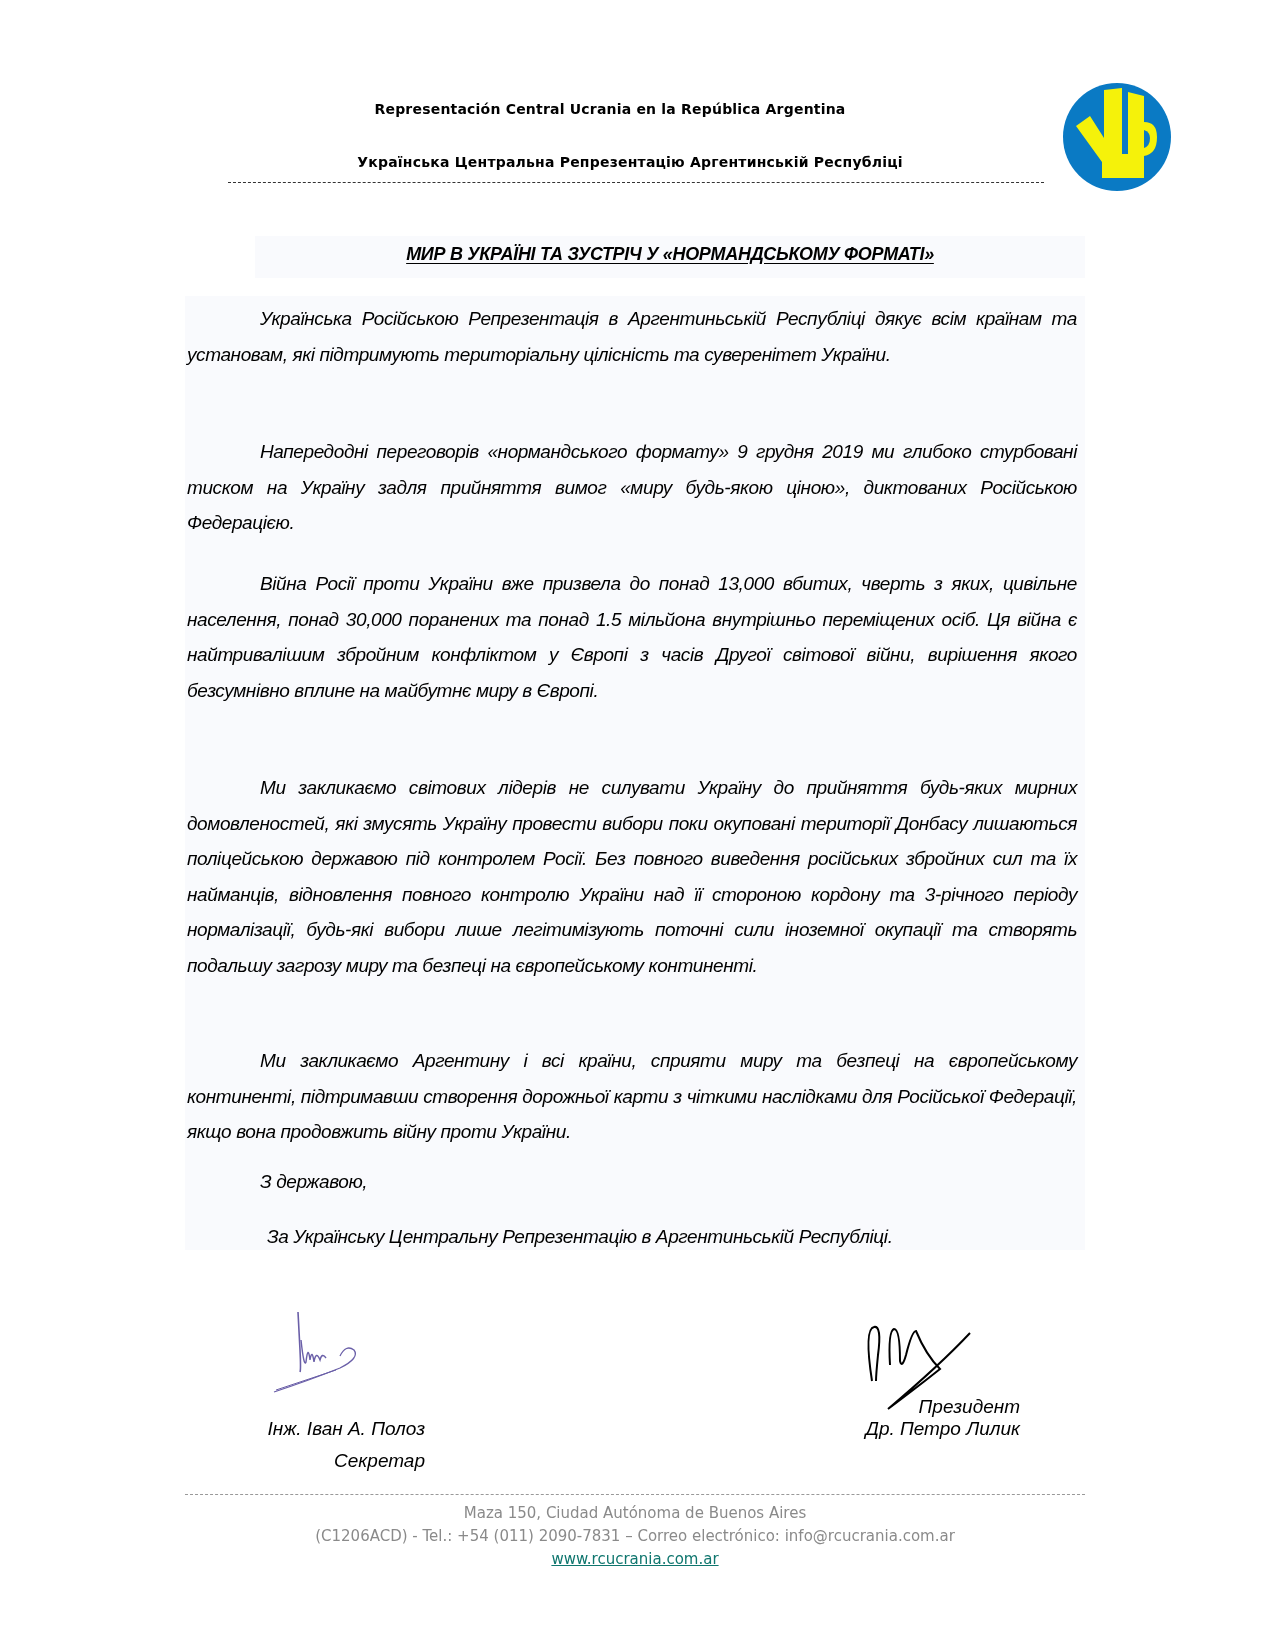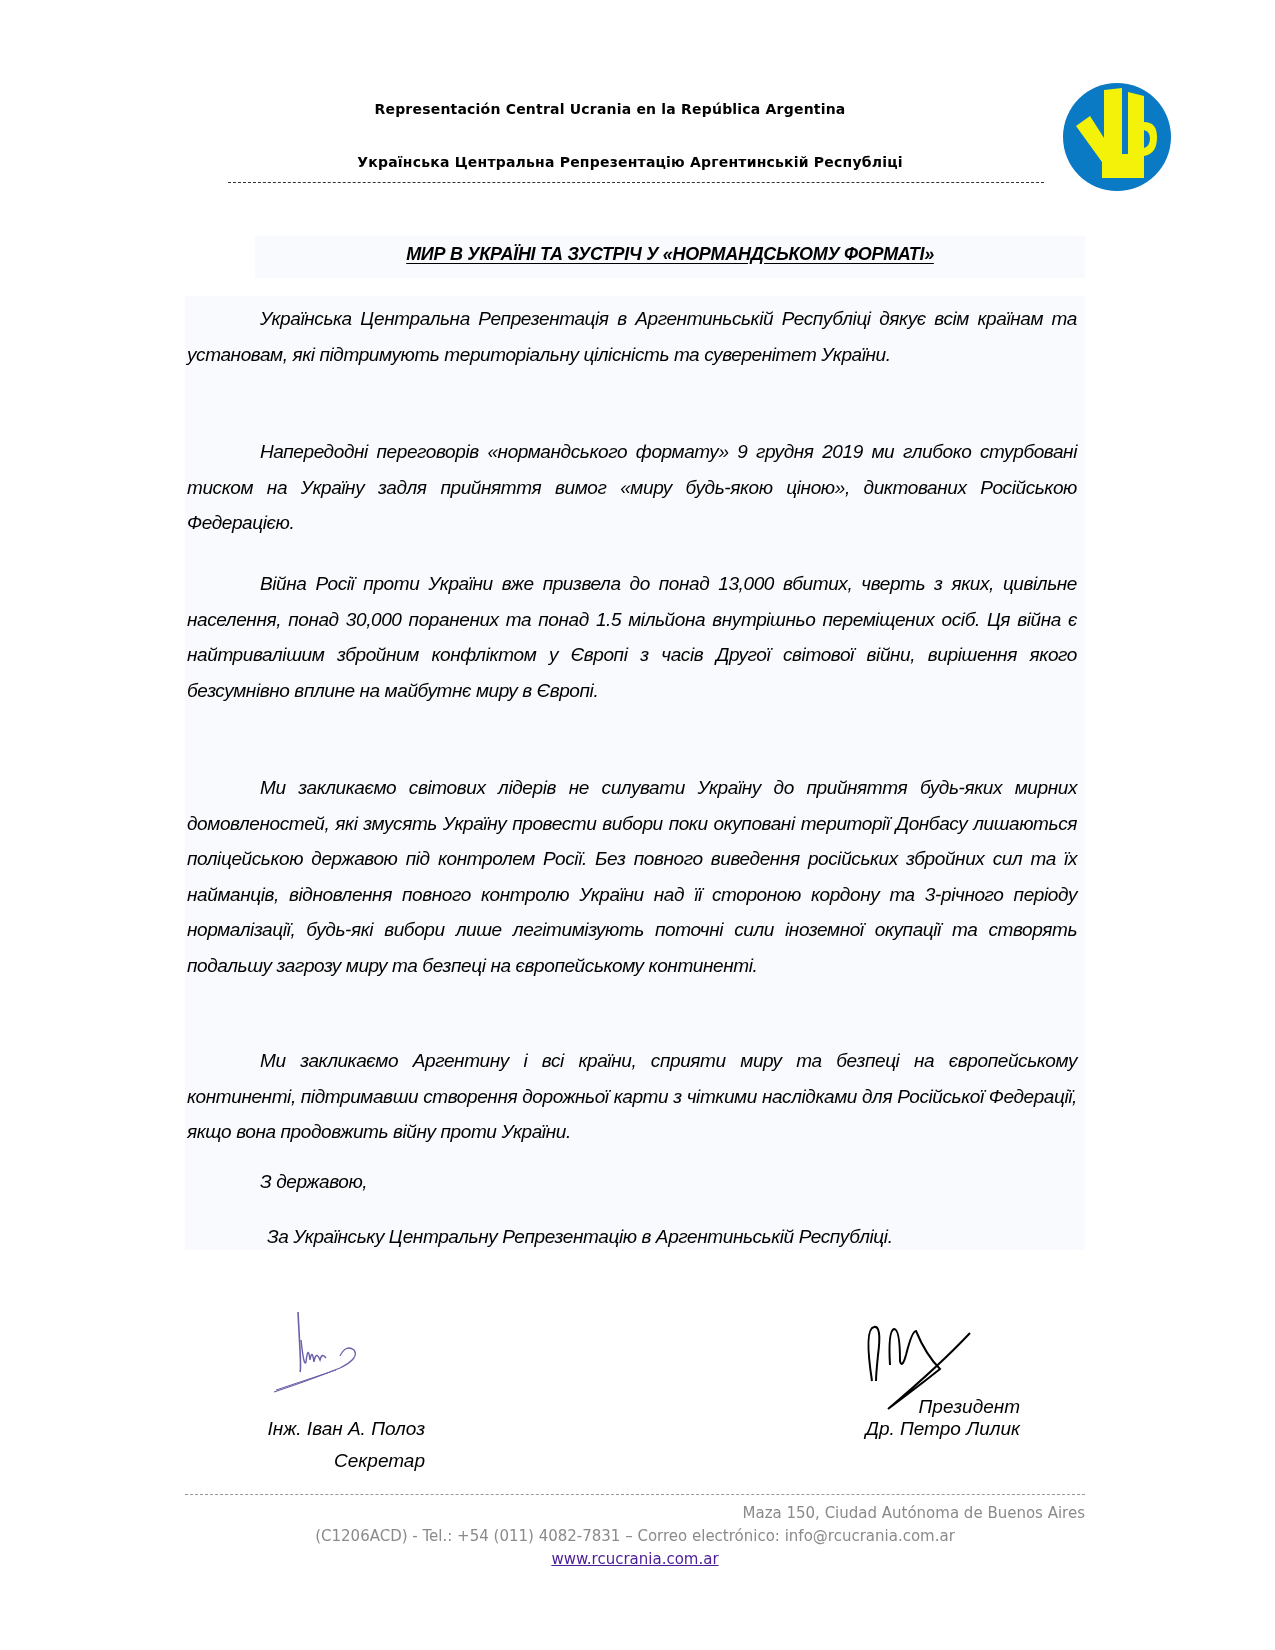--- a/index.html
+++ b/index.html
@@ -24,43 +24,43 @@
   .sig { position: absolute; }
   .sig-left { left: 270px; top: 1310px; width: 110px; height: 90px; }
   .sig-right { left: 860px; top: 1325px; width: 130px; height: 90px; }
   .signer { position: absolute; font-family: "Liberation Sans", sans-serif; font-style: italic; font-size: 19px; text-align: right; }
   #s1-name { left: 195px; top: 1418px; width: 230px; }
   #s1-role { left: 195px; top: 1450px; width: 230px; }
   #s2-name { left: 800px; top: 1418px; width: 220px; }
   #s2-role { left: 800px; top: 1396px; width: 220px; }
   .footer-line { position: absolute; left: 185px; top: 1494px; width: 900px; height: 0; border-top: 1px dashed #999; }
   .footer-text { position: absolute; left: 185px; width: 900px; text-align: center; font-family: "DejaVu Sans", sans-serif; font-size: 15px; color: #8a8a8a; }
-  #f1 { top: 1504px; text-align: right; }
+  #f1 { top: 1504px; }
   #f2 { top: 1527px; }
-  #f3 { top: 1550px; color: #4c1d95; text-decoration: underline; }
+  #f3 { top: 1550px; color: #0f766e; text-decoration: underline; }
 </style>
 </head>
 <body>
 
 <div id="h1" class="header-line">Representación Central Ucrania en la República Argentina</div>
 <div id="h2" class="header-line">Українська Центральна Репрезентацію Аргентинській Республіці</div>
 <div class="dash-line"></div>
 
 <svg class="logo" viewBox="0 0 110 110">
   <circle cx="55" cy="55" r="54" fill="#0a7ac4"></circle>
   <path d="M42 8 L60 6 L60 72 L66 72 L66 10 L82 14 L82 40 Q95 40 95 55 Q95 72 82 74 L82 96 L40 96 L40 80 L14 44 L28 34 L42 56 Z" fill="#f5f20a"></path>
   <path d="M82 48 Q88 50 88 56 Q88 64 82 66 Z" fill="#0a7ac4"></path>
 </svg>
 
 <div class="title-bg"></div>
 <div class="doc-title">МИР В УКРАЇНІ ТА ЗУСТРІЧ У «НОРМАНДСЬКОМУ ФОРМАТІ»</div>
 
 <div class="body-bg"></div>
 
-<div id="p1" class="para"><span class="indent"></span><span>Українська Центральна Репрезентація в Аргентиньській Республіці дякує всім країнам та установам, які підтримують територіальну цілісність та суверенітет України.</span></div>
+<div id="p1" class="para"><span class="indent"></span><span>Українська Російською Репрезентація в Аргентиньській Республіці дякує всім країнам та установам, які підтримують територіальну цілісність та суверенітет України.</span></div>
 <div id="p2" class="para"><span class="indent"></span><span>Напередодні переговорів «нормандського формату» 9 грудня 2019 ми глибоко стурбовані тиском на Україну задля прийняття вимог «миру будь-якою ціною», диктованих Російською Федерацією.</span></div>
 <div id="p3" class="para"><span class="indent"></span><span>Війна Росії проти України вже призвела до понад 13,000 вбитих, чверть з яких, цивільне населення, понад 30,000 поранених та понад 1.5 мільйона внутрішньо переміщених осіб. Ця війна є найтривалішим збройним конфліктом у Європі з часів Другої світової війни, вирішення якого безсумнівно вплине на майбутнє миру в Європі.</span></div>
 <div id="p4" class="para"><span class="indent"></span><span>Ми закликаємо світових лідерів не силувати Україну до прийняття будь-яких мирних домовленостей, які змусять Україну провести вибори поки окуповані території Донбасу лишаються поліцейською державою під контролем Росії. Без повного виведення російських збройних сил та їх найманців, відновлення повного контролю України над її стороною кордону та 3-річного періоду нормалізації, будь-які вибори лише легітимізують поточні сили іноземної окупації та створять подальшу загрозу миру та безпеці на європейському континенті.</span></div>
 <div id="p5" class="para"><span class="indent"></span><span>Ми закликаємо Аргентину і всі країни, сприяти миру та безпеці на європейському континенті, підтримавши створення дорожньої карти з чіткими наслідками для Російської Федерації, якщо вона продовжить війну проти України.</span></div>
 <div id="p6" class="para">З державою,</div>
 <div id="p7" class="para">За  Українську Центральну Репрезентацію  в Аргентиньській Республіці.</div>
 
 <svg class="sig sig-left" viewBox="0 0 110 90">
   <path d="M28 2 L30 40 Q31 60 30 62" stroke="#6a5fa8" stroke-width="1.6" fill="none"></path>
   <path d="M31 30 Q34 58 36 52 Q38 34 40 50 Q42 38 44 52 Q46 40 50 50 Q52 42 56 48" stroke="#6a5fa8" stroke-width="1.4" fill="none"></path>
@@ -73,14 +73,14 @@
   <path d="M30 40 Q28 6 34 4 Q40 4 40 36 Q42 44 46 30 Q52 6 56 6 Q66 30 80 44 Q60 60 28 84 Q80 40 110 8" stroke="#000" stroke-width="2" fill="none"></path>
 </svg>
 
 <div id="s1-name" class="signer">Інж. Іван А. Полоз</div>
 <div id="s1-role" class="signer">Секретар</div>
 <div id="s2-name" class="signer">Др. Петро Лилик</div>
 <div id="s2-role" class="signer">Президент</div>
 
 <div class="footer-line"></div>
 <div id="f1" class="footer-text">Maza 150, Ciudad Autónoma de Buenos Aires</div>
-<div id="f2" class="footer-text">(C1206ACD) - Tel.: +54 (011) 4082-7831 – Correo electrónico: info@rcucrania.com.ar</div>
+<div id="f2" class="footer-text">(C1206ACD) - Tel.: +54 (011) 2090-7831 – Correo electrónico: info@rcucrania.com.ar</div>
 <a id="f3" class="footer-text">www.rcucrania.com.ar</a>
 
 </body></html>

